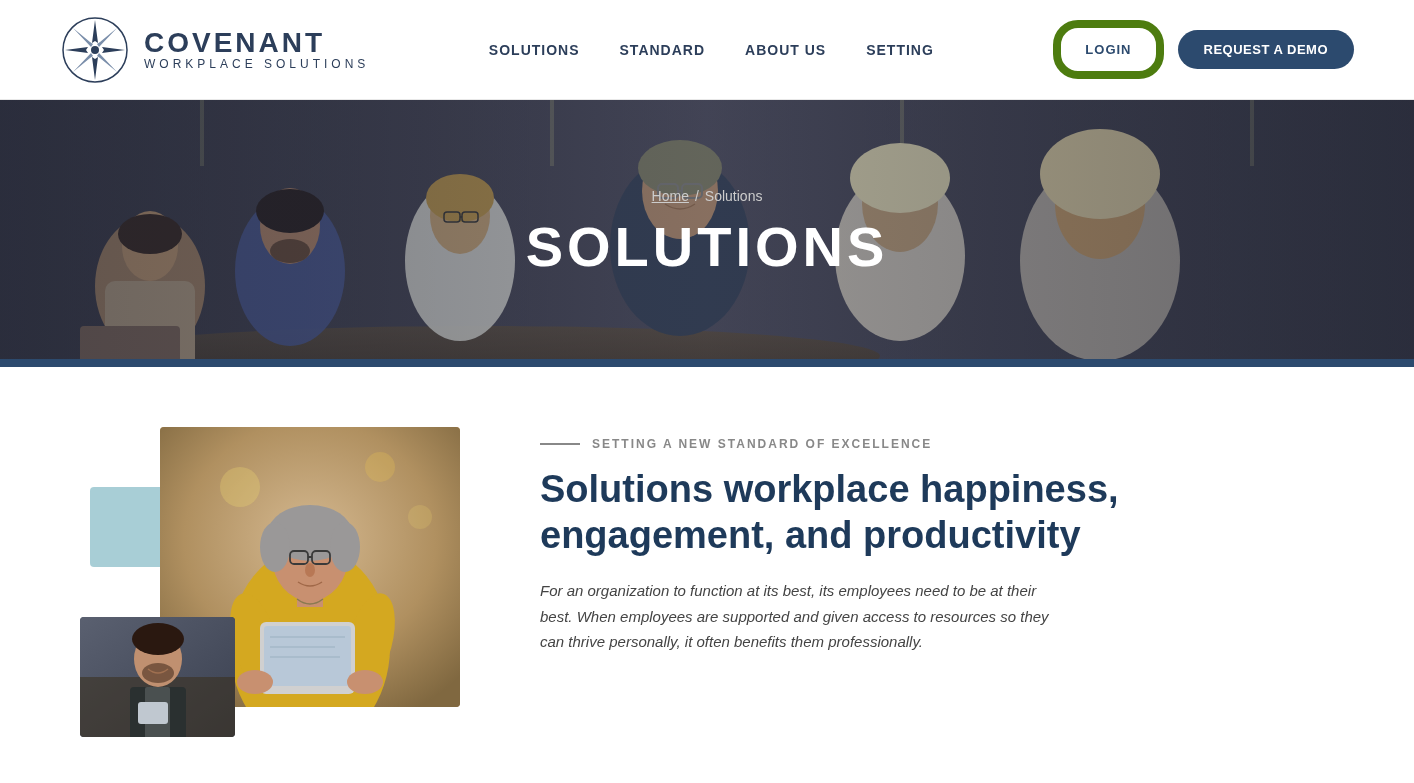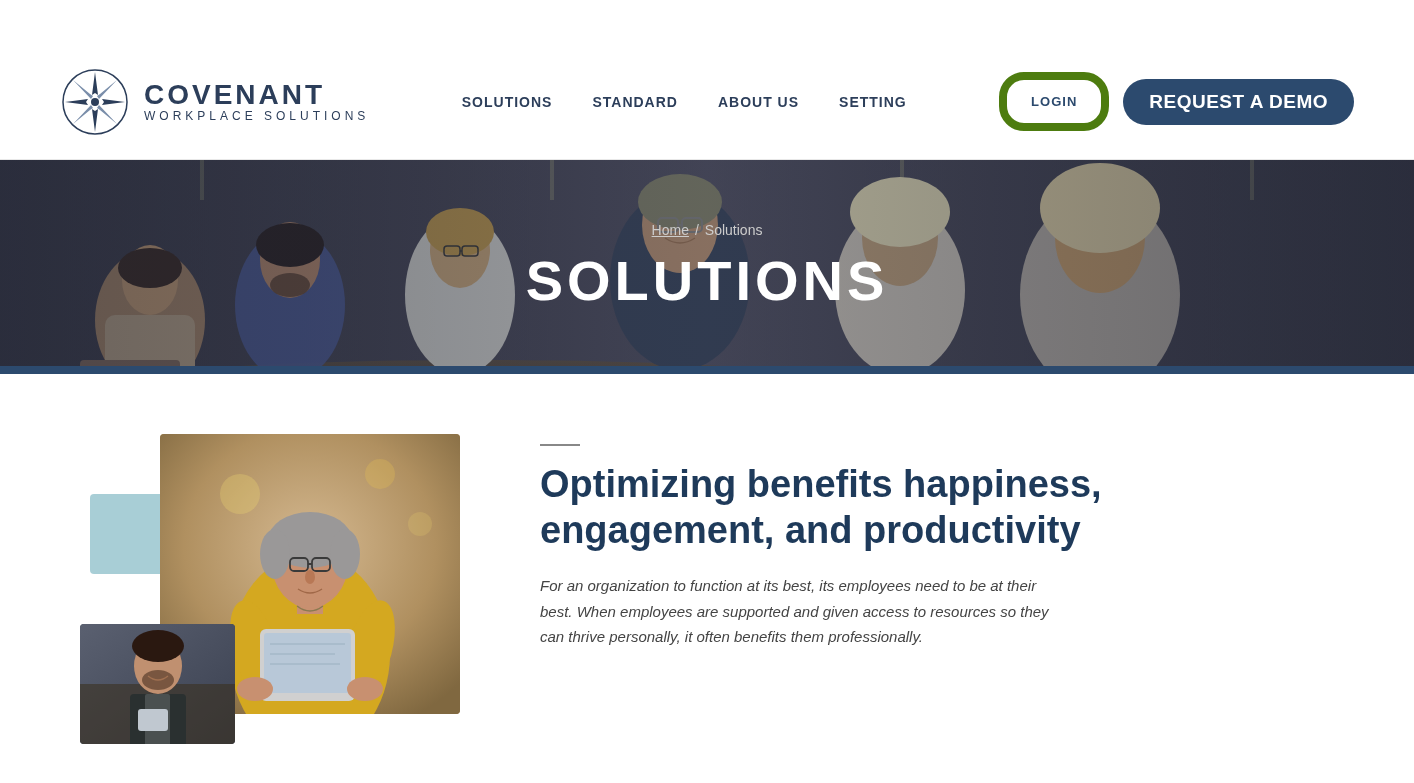--- a/index.html
+++ b/index.html
@@ -4,26 +4,25 @@
   <style>
     * { margin: 0; padding: 0; box-sizing: border-box; }
     body { font-family: 'Arial', sans-serif; background: #fff; overflow-x: hidden; }
 
     
     .header {
       display: flex;
       align-items: center;
       justify-content: space-between;
       padding: 0 60px;
-      height: 116px;
+      height: 100px;
       background: #fff;
       border-bottom: 1px solid #e8e8e8;
       position: relative;
       z-index: 10;
-      margin-top: 44px;
     }
     .logo-area {
       display: flex;
       align-items: center;
       gap: 14px;
     }
     .logo-icon {
       width: 70px;
       height: 70px;
     }
@@ -71,31 +70,31 @@
       font-size: 13px;
       font-weight: 700;
       letter-spacing: 1px;
       cursor: pointer;
     }
     .btn-demo {
       padding: 12px 26px;
       border-radius: 25px;
       background: #2c4a6e;
       color: #fff;
-      font-size: 19px;
+      font-size: 13px;
       font-weight: 700;
       letter-spacing: 0.5px;
       border: none;
       cursor: pointer;
     }
 
     
     .hero {
       position: relative;
-      height: 214px;
+      height: 267px;
       overflow: hidden;
       background: #2c3e5a;
     }
     .hero-bg {
       width: 100%;
       height: 100%;
       background: linear-gradient(
         to right,
         rgba(30,35,50,0.55) 0%,
         rgba(30,35,50,0.35) 50%,
@@ -469,17 +468,18 @@
         <rect x="65" y="70" width="25" height="55" fill="#4a5050" rx="2"></rect>
 
         <rect x="58" y="85" width="30" height="22" fill="#c0c8d0" rx="3"></rect>
       </svg>
     </div>
   </div>
 
   <div class="content-text">
     <div class="eyebrow">
       <div class="eyebrow-line"></div>
+      <span class="eyebrow-text">SETTING A NEW STANDARD OF EXCELLENCE</span>
     </div>
-    <h2 class="content-heading">Optimizing benefits happiness, engagement, and productivity</h2>
+    <h2 class="content-heading">Solutions workplace happiness, engagement, and productivity</h2>
     <p class="content-body">For an organization to function at its best, its employees need to be at their best. When employees are supported and given access to resources so they can thrive personally, it often benefits them professionally.</p>
   </div>
 </section>
 
 </body></html>

